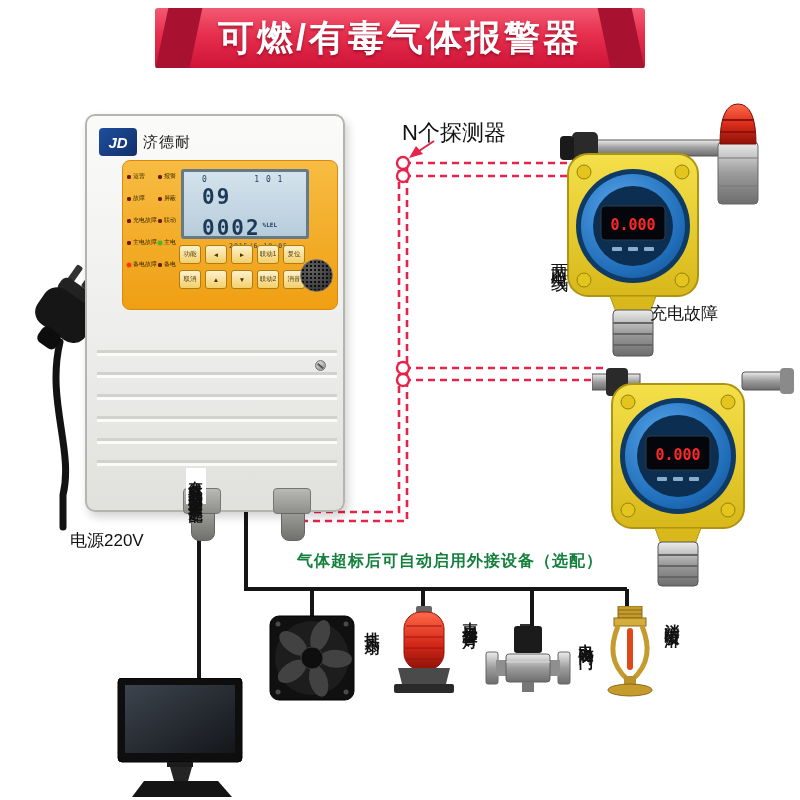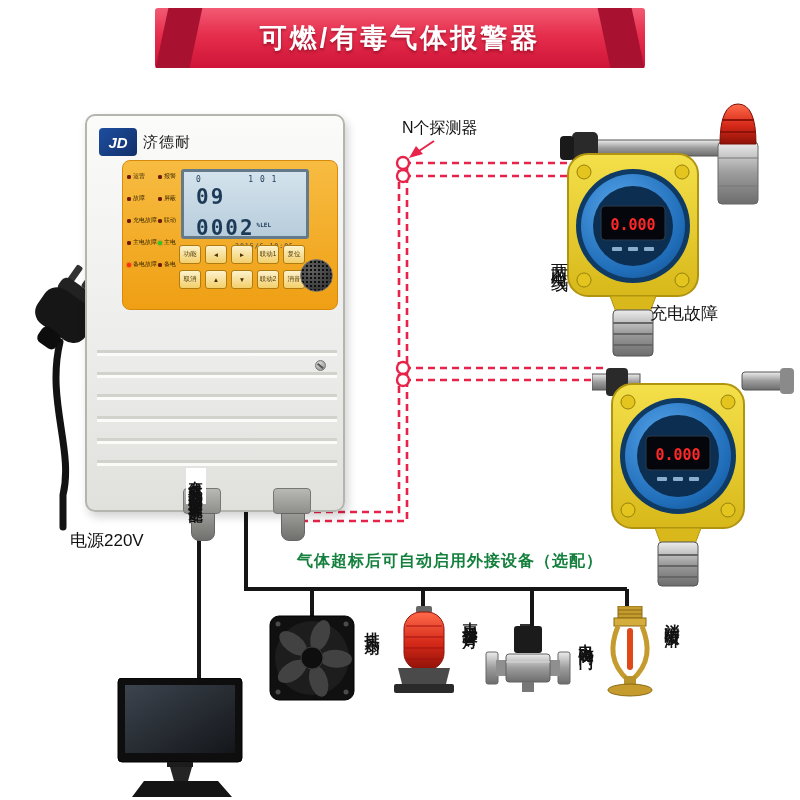--- a/index.html
+++ b/index.html
@@ -4,58 +4,58 @@
 <style>
   *{margin:0;padding:0;box-sizing:border-box}
   html,body{width:800px;height:800px}
   body{position:relative;background:#fff;font-family:"Liberation Sans",sans-serif;overflow:hidden}
 
   
   .banner{position:absolute;left:155px;top:8px;width:490px;height:60px;background:linear-gradient(180deg,#f25a73 0%,#e62e4d 45%,#cf1438 100%);border-radius:3px;z-index:4}
   .banner-cap{position:absolute;top:0;width:34px;height:60px;background:#a81130}
   .banner-cap.l{left:7px;transform:skewX(-12deg)}
   .banner-cap.r{right:7px;transform:skewX(12deg)}
-  .banner-title{position:absolute;inset:0;display:flex;align-items:center;justify-content:center;color:#fff;font-size:27px;font-weight:bold;letter-spacing:3px;text-shadow:0 2px 3px rgba(110,0,20,.55)}
+  .banner-title{position:absolute;inset:0;display:flex;align-items:center;justify-content:center;color:#fff;font-size:36px;font-weight:bold;letter-spacing:3px;text-shadow:0 2px 3px rgba(110,0,20,.55)}
 
   
   .wires{position:absolute;left:0;top:0;z-index:1}
 
   
   .controller{position:absolute;left:85px;top:114px;width:260px;height:398px;background:linear-gradient(180deg,#fbfbfa,#ececea 60%,#e0e0dd);border:2px solid #b5b5af;border-radius:10px;box-shadow:3px 5px 10px rgba(0,0,0,.18);z-index:2}
   .ctrl-logo{position:absolute;left:12px;top:12px;display:flex;align-items:center;gap:6px}
   .logo-box{width:38px;height:28px;background:linear-gradient(135deg,#1d4ea0,#123069);color:#fff;font-weight:bold;font-style:italic;font-size:15px;display:flex;align-items:center;justify-content:center;border-radius:4px}
   .logo-text{font-size:15px;font-weight:normal;color:#1a1a1a;letter-spacing:1px}
   .ctrl-panel{position:absolute;left:35px;top:44px;width:216px;height:150px;background:linear-gradient(180deg,#f7bc42,#ef9f13);border-radius:8px;border:1px solid #d8890a}
   .ind-grid{position:absolute;left:4px;top:12px;width:54px;display:grid;grid-template-columns:31px 21px;row-gap:15px}
   .ind-cell{display:flex;align-items:center;gap:2px;font-size:6px;color:#3a2800;white-space:nowrap;height:7px}
   .led{width:4px;height:4px;border-radius:50%;background:#7e1410;flex:none;box-shadow:inset 0 0 1px #000}
   .led.g{background:#28c828;box-shadow:0 0 2px #1a8f1a}
   .led.r{background:#ff2d1a;box-shadow:0 0 2px #c01000}
-  .lcd{position:absolute;left:58px;top:8px;width:128px;height:70px;background:linear-gradient(180deg,#d4e3ed,#b7ccdb);border:3px solid #64798a;border-radius:3px;padding:3px 12px;font-family:"DejaVu Sans Mono",monospace;color:#1c3a57}
+  .lcd{position:absolute;left:58px;top:8px;width:128px;height:70px;background:linear-gradient(180deg,#d4e3ed,#b7ccdb);border:3px solid #64798a;border-radius:3px;padding:3px 18px;font-family:"DejaVu Sans Mono",monospace;color:#1c3a57}
   .lcd-l1{font-size:8px;white-space:pre;letter-spacing:1px}
   .lcd-main{font-size:21px;font-weight:bold;letter-spacing:2px;line-height:27px}
   .lcd-unit{font-size:6px;letter-spacing:0;vertical-align:super;margin-left:2px}
   .lcd-l3{font-size:6.5px;text-align:right;letter-spacing:1px}
   .btns{position:absolute;left:56px;top:84px;width:126px;display:grid;grid-template-columns:repeat(5,1fr);gap:6px 4px}
   .pbtn{height:19px;background:linear-gradient(180deg,#fdf2cd,#f3cf6b);border:1px solid #b07c10;border-radius:3px;font-size:6.5px;color:#4a3300;display:flex;align-items:center;justify-content:center;white-space:nowrap}
   .speaker{position:absolute;right:4px;top:98px;width:33px;height:33px;border-radius:50%;
     background-image:radial-gradient(#0e0e0e 1px,transparent 1.3px),radial-gradient(circle at 35% 32%,#606060,#2c2c2c);
     background-size:4px 4px,100% 100%;border:1px solid #6f6f6f}
   .ridges{position:absolute;left:10px;top:218px;width:240px;height:140px;background:repeating-linear-gradient(180deg,transparent 0 16px,#d2d2cd 16px 19px,#fbfbf9 19px 22px)}
   .screw{position:absolute;left:228px;top:244px;width:11px;height:11px;border-radius:50%;background:radial-gradient(circle at 35% 30%,#ddd,#8a8a8a);border:1px solid #777}
   .screw::after{content:"";position:absolute;left:1px;top:4px;width:7px;height:1.5px;background:#555;transform:rotate(40deg)}
   .gland{position:absolute;width:38px;height:26px;background:linear-gradient(180deg,#b8b8b4,#8e8e8a);border:1px solid #767672;border-radius:4px}
   .gland::after{content:"";position:absolute;left:7px;top:24px;width:22px;height:26px;background:linear-gradient(180deg,#9a9a96,#70706c);border-radius:0 0 8px 8px;border:1px solid #666}
   .gland-1{left:96px;top:372px}
   .gland-2{left:186px;top:372px}
 
   
   .lbl{position:absolute;color:#111;z-index:3}
   .vtext{writing-mode:vertical-rl;letter-spacing:3px}
-  .lbl-n{left:402px;top:118px;font-size:16px}
+  .lbl-n{left:402px;top:118px;font-size:22px}
   .lbl-gas{left:650px;top:302px;font-size:17px}
   .lbl-cable{left:548px;top:250px;font-size:17px}
   .lbl-power{left:70px;top:529px;font-size:17px;font-weight:normal}
   .lbl-pc{left:186px;top:468px;font-size:14px;font-weight:bold;background:#fff;padding:2px 1px;letter-spacing:2px}
   .lbl-note{left:297px;top:551px;font-size:16px;font-weight:bold;color:#15803d;letter-spacing:1px}
   .dev-lbl{font-size:15px;font-weight:bold;letter-spacing:3px}
   .lbl-fan{left:362px;top:620px}
   .lbl-beacon{left:460px;top:610px}
   .lbl-valve{left:576px;top:632px}
   .lbl-sprinkler{left:662px;top:612px}

